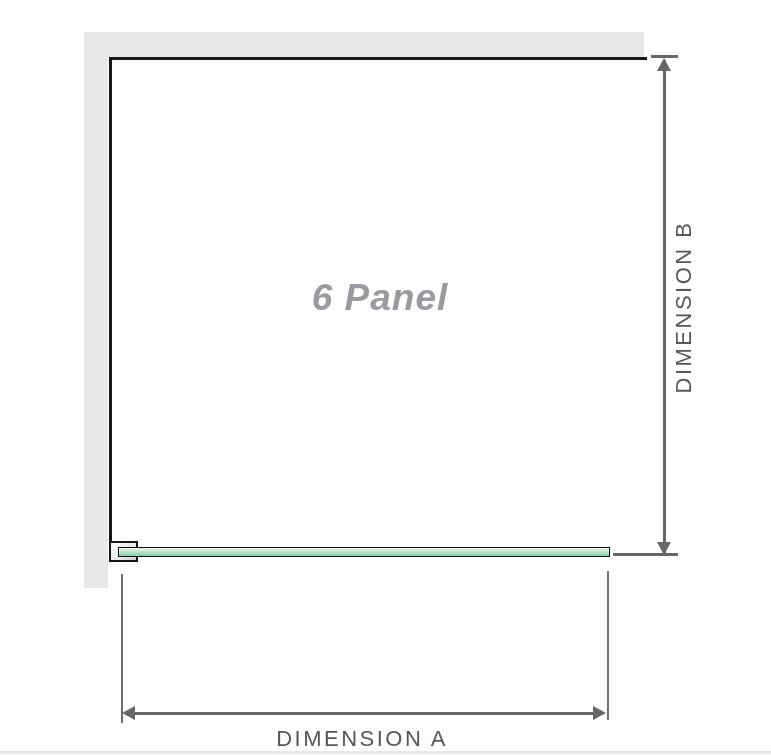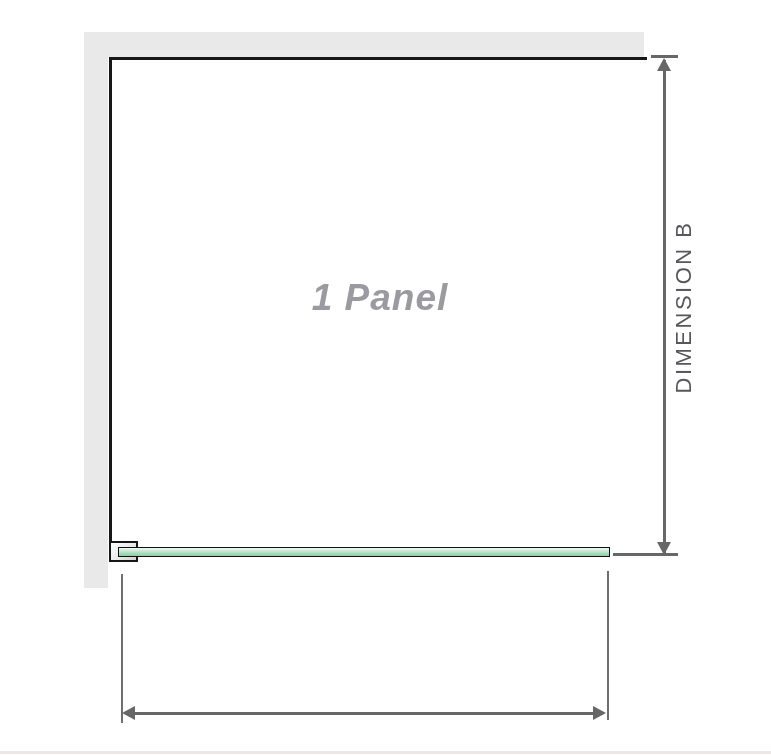--- a/index.html
+++ b/index.html
@@ -170,35 +170,36 @@
 <body>
 
 <div class="stage">
 
   <div class="wall-top"></div>
   <div class="wall-left"></div>
 
   <div class="panel-top-line"></div>
   <div class="panel-left-line"></div>
 
-  <div class="panel-label">1 Panel</div>
+  <div class="panel-label">6 Panel</div>
 
   <div class="clamp"></div>
 
   <div class="glass-bar"></div>
 
   <div class="dimB-tick-top"></div>
   <div class="dimB-tick-bottom"></div>
   <div class="dimB-line"></div>
   <div class="arrow-up"></div>
   <div class="arrow-down"></div>
   <div class="dimB-label">DIMENSION B</div>
 
   <div class="ext-left"></div>
   <div class="ext-right"></div>
 
   <div class="dimA-line"></div>
   <div class="arrow-left"></div>
   <div class="arrow-right"></div>
+  <div class="dimA-label">DIMENSION A</div>
 
   <div class="bottom-rule"></div>
 
 </div>
 
 </body></html>

